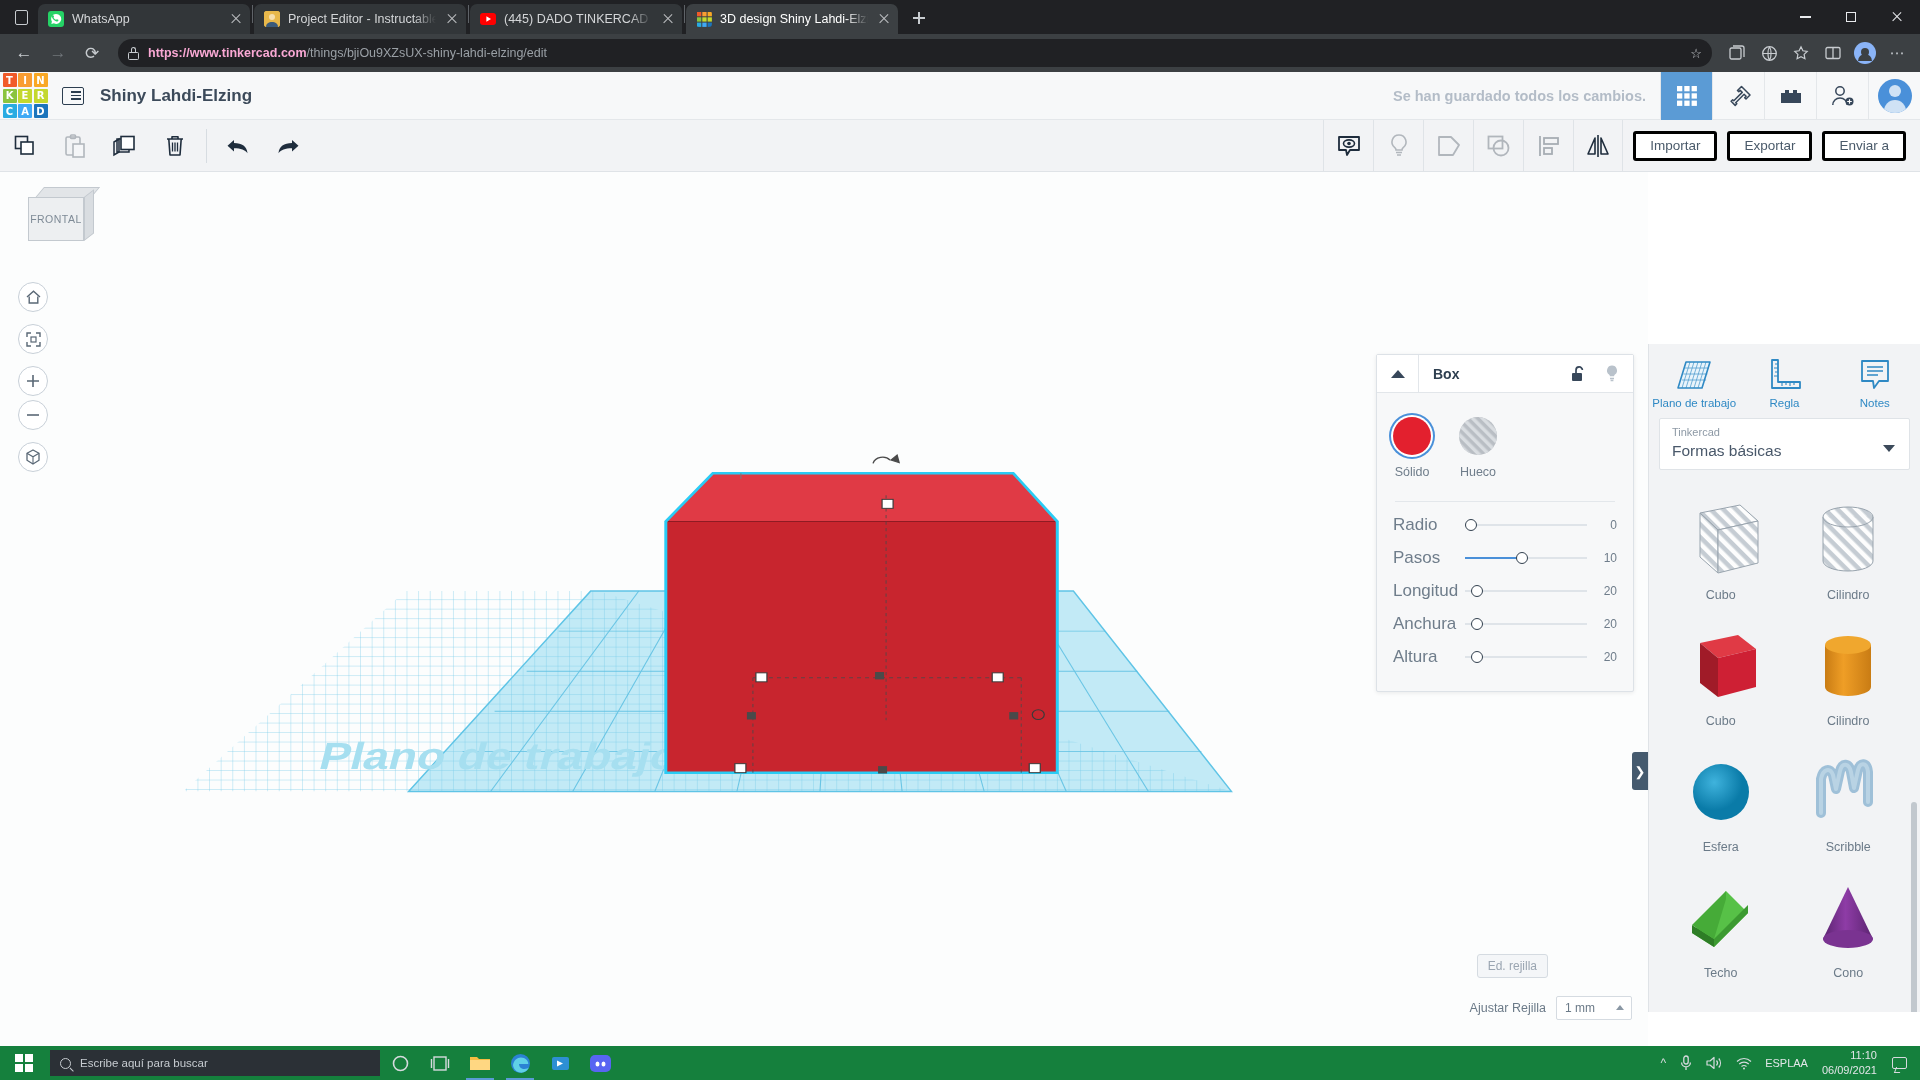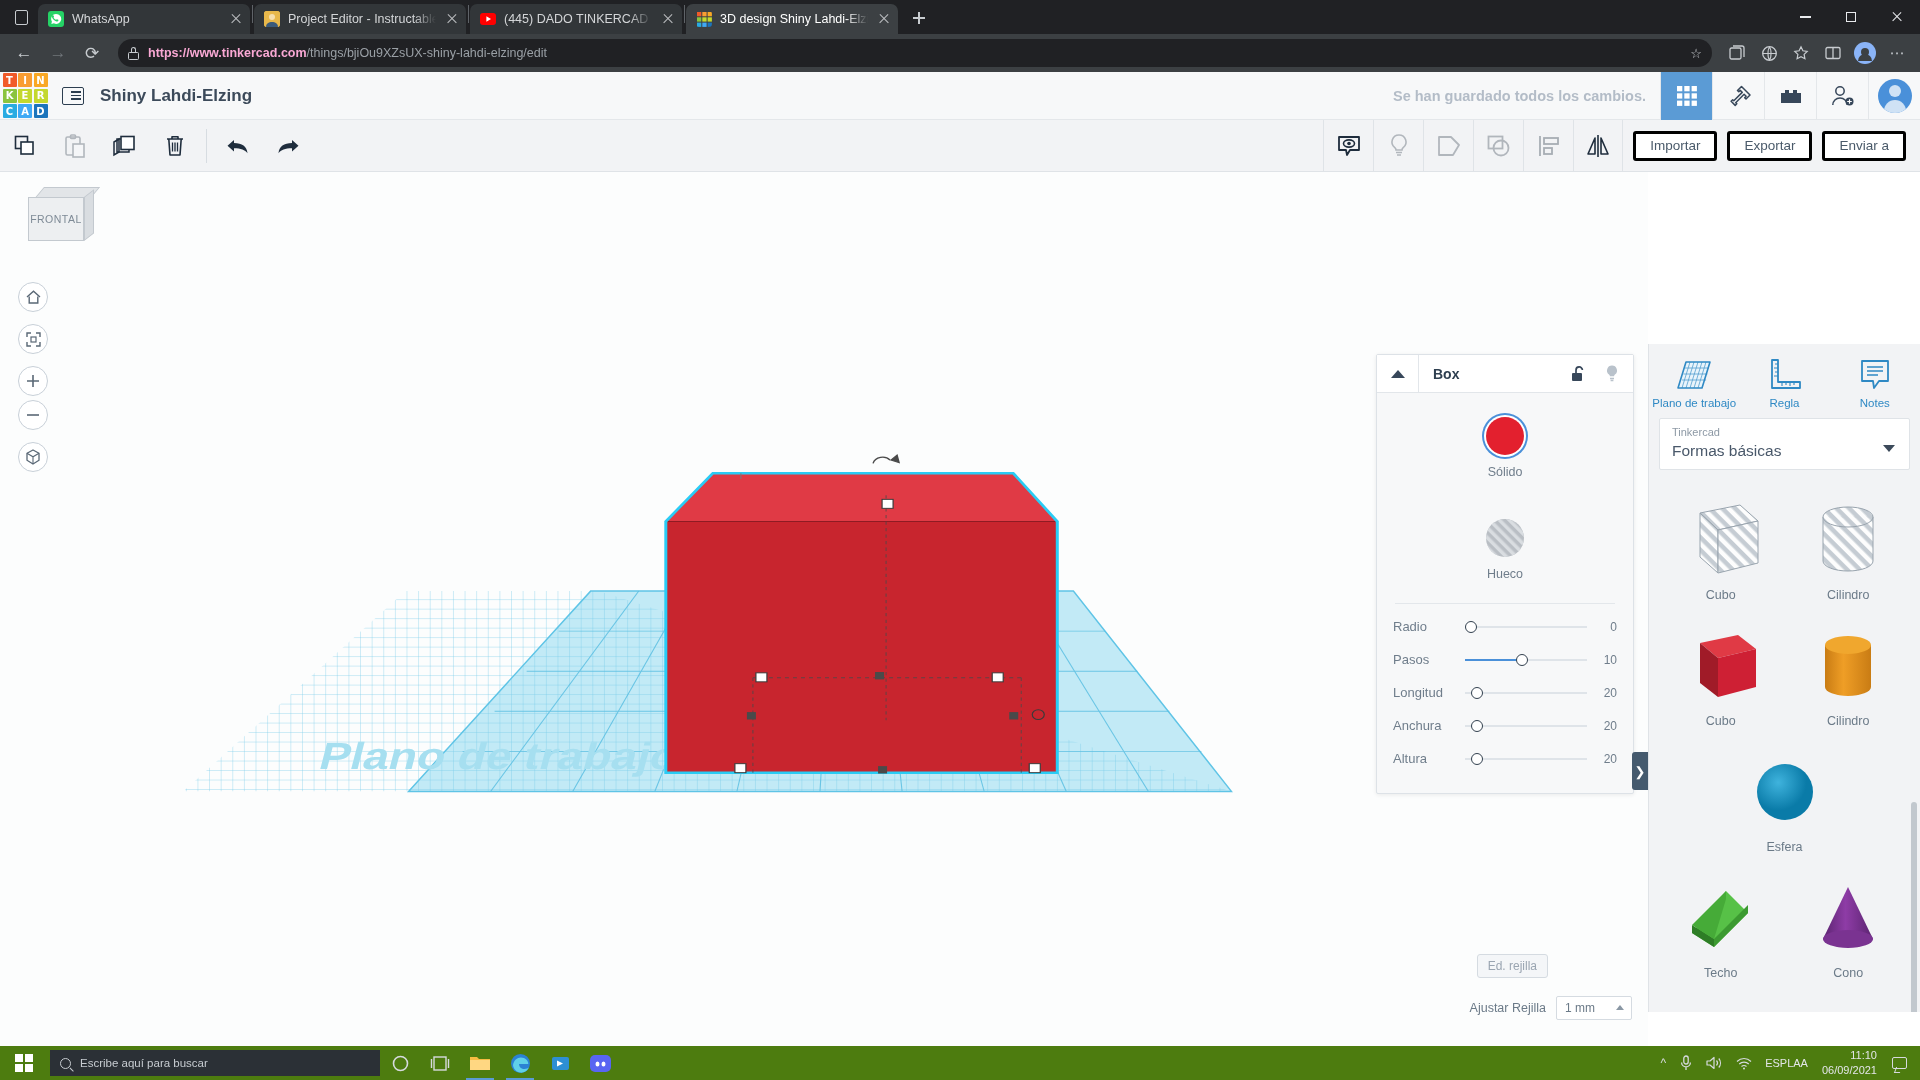--- a/index.html
+++ b/index.html
@@ -279,36 +279,36 @@
   }
   #props-collapse .tri {
     width: 0; height: 0; border-left: 7px solid transparent; border-right: 7px solid transparent;
     border-bottom: 8px solid #37475a;
   }
   #props-title { font-size: 14px; font-weight: bold; color: #2e3f50; margin-left: 14px; }
   .props-hdr-icon { width: 34px; height: 38px; display: flex; align-items: center; justify-content: center; }
   .props-hdr-icon:last-child { margin-right: 4px; }
   #props-body { padding: 16px 16px 18px 16px; }
   #solid-hollow {
-    display: flex; gap: 40px; margin: 8px 0 4px; flex-direction: column;
+    display: flex; gap: 28px; margin: 8px 0 4px;
   }
   .sh-item { text-align: center; }
   .sh-swatch {
     width: 38px; height: 38px; border-radius: 50%; margin: 0 auto;
     position: relative;
   }
   .sh-item.selected .sh-swatch {
     box-shadow: 0 0 0 2px #fff, 0 0 0 4px #4a90d9;
   }
   .sh-label { font-size: 12.5px; color: #6f7d8b; margin-top: 10px; }
   #props-divider { height: 1px; background: #e3e7eb; margin: 22px 2px 6px 2px; }
   .prop-row {
     display: flex; align-items: center; height: 33px;
   }
-  .prop-name { width: 72px; font-size: 13px; color: #6f7d8b; }
+  .prop-name { width: 72px; font-size: 17px; color: #6f7d8b; }
   .prop-slider { flex: 1 1 auto; position: relative; height: 20px; }
   .prop-slider .track {
     position: absolute; left: 0; top: 9.5px; right: 0; height: 2px; background: #dfe4e9;
   }
   .prop-slider .fill {
     position: absolute; left: 0; top: 9.5px; height: 2px; background: #4a90d9;
   }
   .prop-slider .knob {
     position: absolute; top: 4px; width: 12px; height: 12px; border-radius: 50%;
     background: #fff; border: 1.6px solid #33414f;
@@ -357,21 +357,21 @@
   .shape-cell .thumb { height: 92px; display: flex; align-items: center; justify-content: center; }
   .shape-cell .name { font-size: 12.5px; color: #6b7a88; margin-top: 2px; }
   #shape-scrollbar {
     position: absolute; right: 3px; top: 320px; width: 6px; height: 330px;
     background: #c2c8ce; border-radius: 3px;
   }
 
   
   #taskbar {
     position: absolute; left: 0; bottom: 0; width: 1920px; height: 34px;
-    background: #4d7c0f; display: flex; align-items: center;
+    background: #15803d; display: flex; align-items: center;
   }
   #start-btn { width: 48px; height: 34px; display: flex; align-items: center; justify-content: center; }
   #win-logo { display: grid; grid-template-columns: 8px 8px; grid-template-rows: 8px 8px; gap: 2px; }
   #win-logo i { background: #fff; display: block; }
   #tb-search {
     width: 330px; height: 26px; background: #2b3036; border-radius: 0;
     display: flex; align-items: center; gap: 9px; padding: 0 10px;
     margin-left: 2px;
   }
   #tb-search .mag {
@@ -1014,20 +1014,29 @@
                   <radialGradient id="sg" cx="0.38" cy="0.33">
                     <stop offset="0" stop-color="#3fb3dd"></stop>
                     <stop offset="1" stop-color="#0a7ba8"></stop>
                   </radialGradient>
                 </defs>
                 <circle cx="43" cy="41" r="28" fill="url(#sg)"></circle>
               </svg>
           </div>
           <div class="name">Esfera</div>
         </div>
+        <div class="shape-cell">
+          <div class="thumb">
+            <svg width="86" height="82" viewBox="0 0 86 82">
+                <path d="M16 62V28c2-10 9-12 12-4l3 14 4-18c2-9 9-8 11 1l3 16 4-18c2-8 9-8 10 2v30" fill="none" stroke="#9FC0D8" stroke-width="10" stroke-linejoin="round" stroke-linecap="round"></path>
+                <path d="M16 62V28c2-10 9-12 12-4l3 14 4-18c2-9 9-8 11 1l3 16 4-18c2-8 9-8 10 2v30" fill="none" stroke="#b9d3e4" stroke-width="4" stroke-linejoin="round" stroke-linecap="round"></path>
+              </svg>
+          </div>
+          <div class="name">Scribble</div>
+        </div>
       </div>
 
       <div class="shape-row">
         <div class="shape-cell">
           <div class="thumb">
             <svg width="86" height="82" viewBox="0 0 86 82">
                 <polygon points="14,56 48,14 70,36 36,70" fill="#57C147"></polygon>
                 <polygon points="14,56 36,70 36,62 14,48" fill="#2E7D26"></polygon>
                 <polygon points="36,70 70,36 70,28 36,62" fill="#3C9A31"></polygon>
                 <polygon points="14,48 48,14 48,22 36,62" fill="#46AB38"></polygon>

